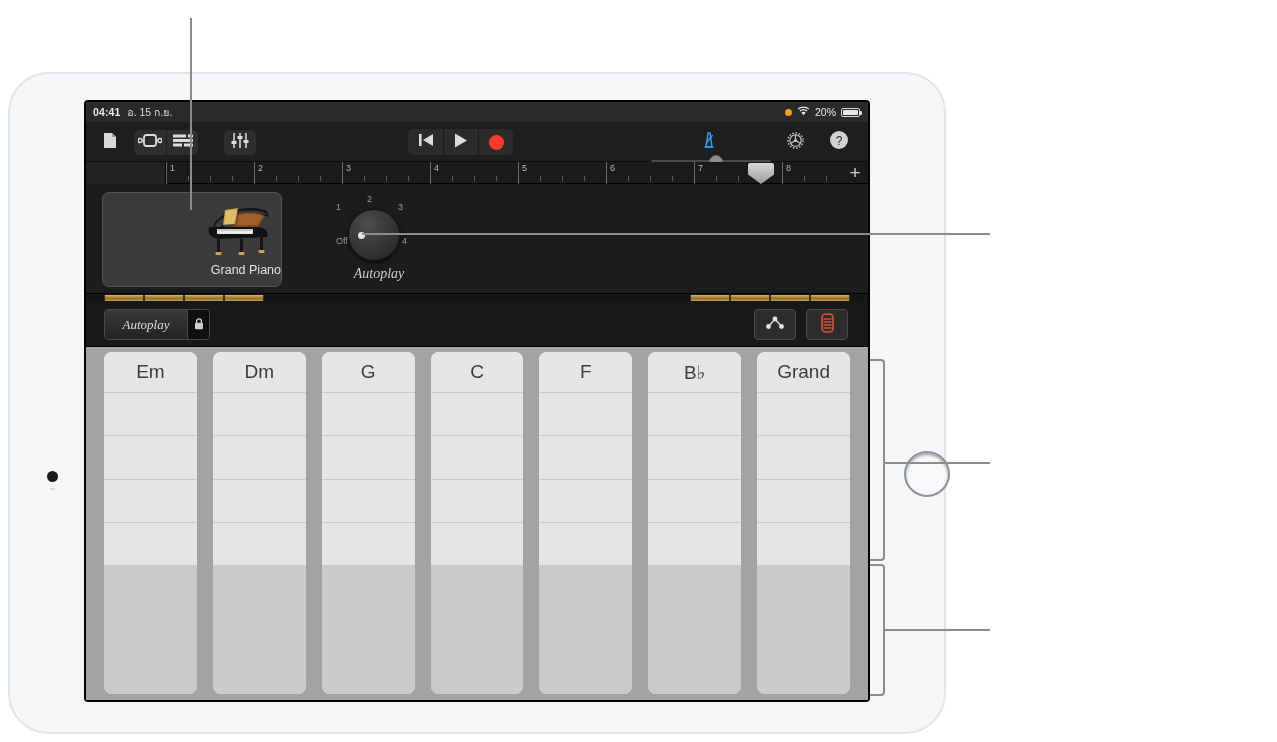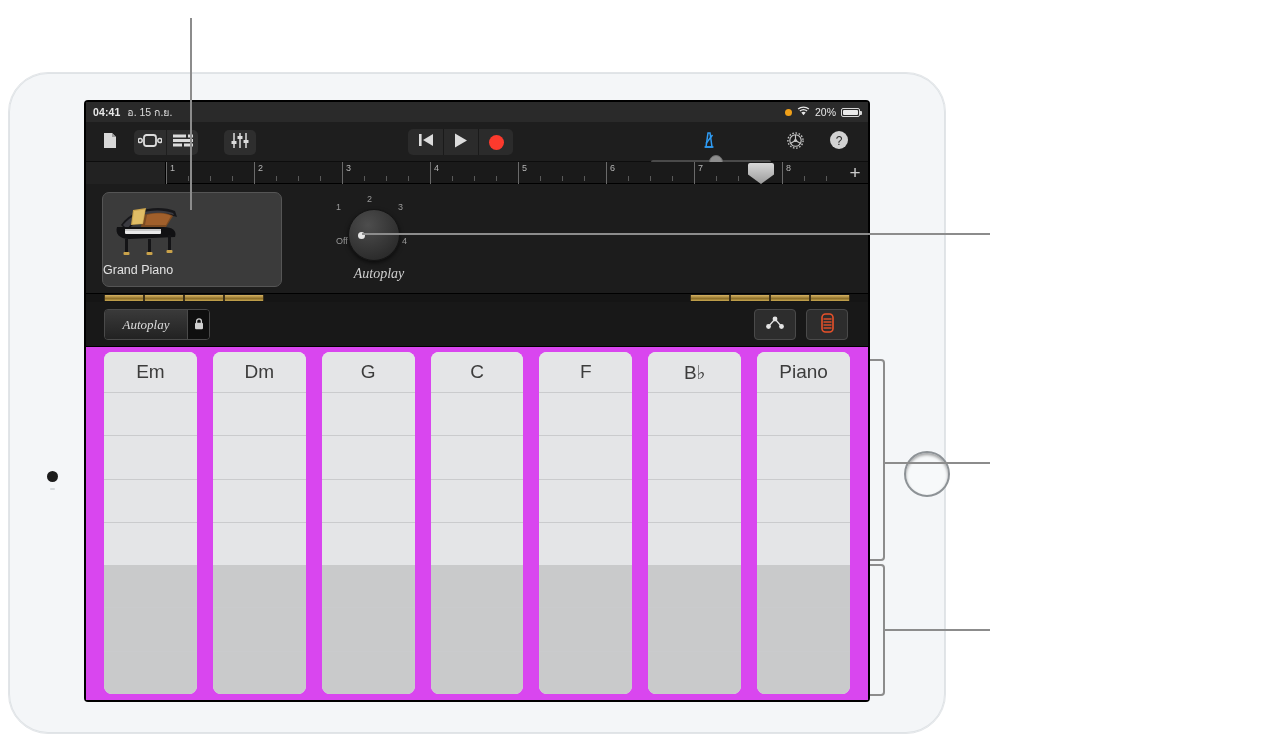--- a/index.html
+++ b/index.html
@@ -117,21 +117,21 @@
               font-size:19px; line-height:17px; text-align:center; font-weight:300; }
 
   
   .inst-area {
     position:absolute; left:0; top:82px; width:782px; height:110px;
     background:#1c1c1c; border-bottom:1px solid #000;
   }
   .inst-card {
     position:absolute; left:16px; top:8px; width:180px; height:95px;
     background:#3b3b3b; border-radius:7px; border:1px solid #555;
-    display:flex; flex-direction:column; align-items:flex-start; justify-content:flex-start;
+    display:flex; flex-direction:column; align-items:flex-end; justify-content:flex-start;
   }
   .piano-img { width: 86px; height: 58px; margin-top: 8px; }
   .inst-name { color:#e2e2e2; font-size:12.5px; margin-top:4px; }
 
   .knob-wrap { position:absolute; left:228px; top:10px; width:130px; height:92px; }
   .knob {
     position:absolute; left:34px; top:15px; width:52px; height:52px; border-radius:50%;
     background: radial-gradient(circle at 38% 30%, #4d4d4d, #2e2e2e 70%, #232323 100%);
     border:1px solid #141414;
     box-shadow: 0 2px 4px rgba(0,0,0,.6);
@@ -159,21 +159,21 @@
                  font-family:"Liberation Serif", serif; font-style:italic; font-size:13px; color:#ddd; }
   .lock-btn { width:22px; background:#0f0f0f; display:flex; align-items:center; justify-content:center;
               border-left:1px solid #4a4a4a; }
   .right-btns { position:absolute; right:20px; top:7px; display:flex; gap:10px; }
   .rb { width:42px; height:31px; background:#2d2d2d; border:1px solid #4a4a4a; border-radius:4px;
         display:flex; align-items:center; justify-content:center; }
 
   
   .chords {
     position:absolute; left:0; top:245px; width:782px; height:353px;
-    background:#d946ef; display:flex; padding:5px 18px 6px 18px; gap:16px;
+    background:#a3a3a3; display:flex; padding:5px 18px 6px 18px; gap:16px;
   }
   .strip { flex:1; display:flex; flex-direction:column; border-radius:8px; overflow:hidden;
            background:#e4e5e7; box-shadow:0 1px 2px rgba(255,255,255,.25) inset; }
   .strip-head { height:40px; display:flex; align-items:center; justify-content:center;
                 color:#3c3c3c; font-size:19px; background:#e4e5e7; }
   .cell { flex:1; border-top:1px solid #cacbcd; background:#e4e5e7; }
   .cell.dark { background:#c9cacb; }
   .cell.first-dark { border-top:none; }
 
   
@@ -543,21 +543,21 @@
           <div class="strip-head">B♭</div>
           <div class="cell"></div>
           <div class="cell"></div>
           <div class="cell"></div>
           <div class="cell"></div>
           <div class="cell dark first-dark"></div>
           <div class="cell dark"></div>
           <div class="cell dark"></div>
         </div>
         <div class="strip">
-          <div class="strip-head">Piano</div>
+          <div class="strip-head">Grand</div>
           <div class="cell"></div>
           <div class="cell"></div>
           <div class="cell"></div>
           <div class="cell"></div>
           <div class="cell dark first-dark"></div>
           <div class="cell dark"></div>
           <div class="cell dark"></div>
         </div>
       </div>
 

